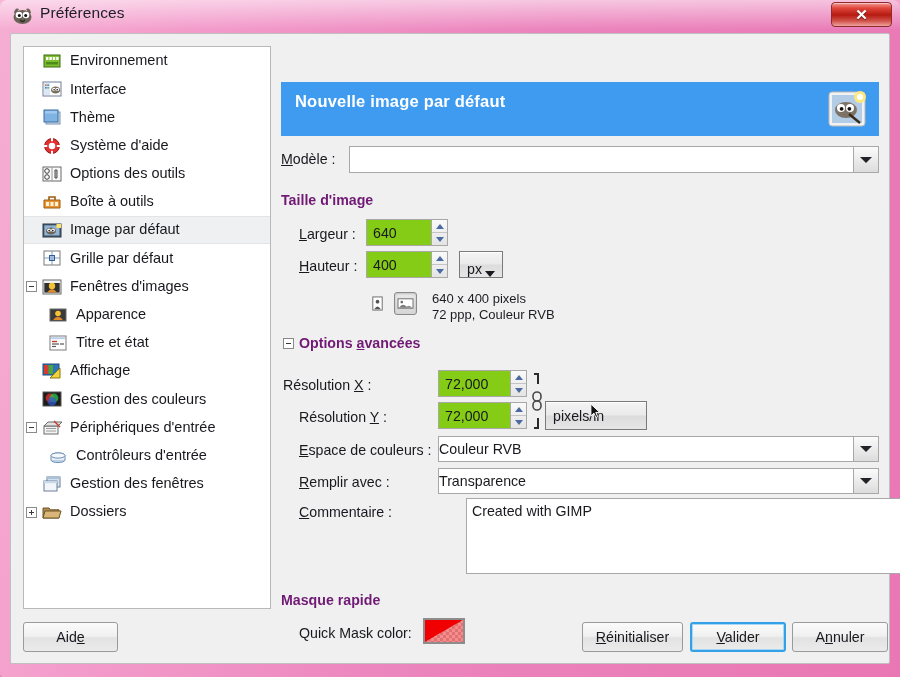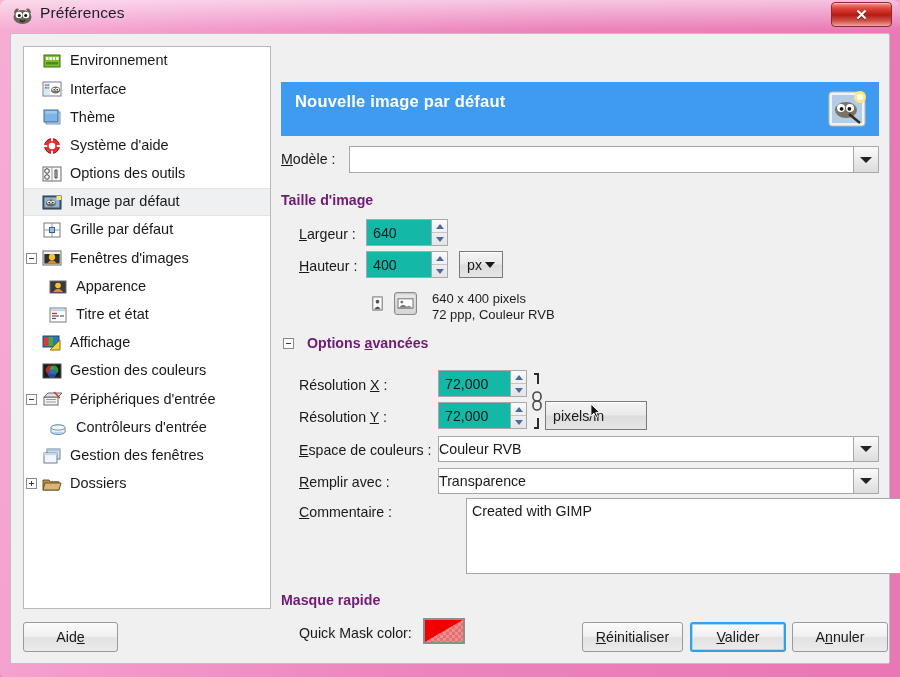--- a/index.html
+++ b/index.html
@@ -184,21 +184,21 @@
     border-right: 6px solid transparent;
     border-top: 6px solid #222228;
   }
 
   
   .spin {
     position: absolute;
     display: flex;
   }
   .spin .sf {
-    background: #14b8a6;
+    background: #84cc16;
     border: 1px solid #a8a8a8;
     border-right: none;
     font-size: 14.2px;
     color: #18181e;
     padding-left: 6px;
     display: flex; align-items: center;
     font-family: "Liberation Sans", sans-serif;
     outline: none;
   }
   .spin .btns {
@@ -409,20 +409,31 @@
           <span class="expander-space"></span>
           <span class="tree-icon"><svg viewBox="0 0 20 18" width="20" height="18">
               <rect x="1" y="2" width="18" height="14" fill="#fafafa" stroke="#6a6a6a"></rect>
               <line x1="10" y1="2" x2="10" y2="16" stroke="#9a9a9a"></line>
               <circle cx="5" cy="6" r="2.3" fill="none" stroke="#3b3b3b"></circle>
               <circle cx="5" cy="12" r="2.3" fill="none" stroke="#3b3b3b"></circle>
               <path d="M13 5 L15 5 L15 13 L13 13 Z" fill="#c8c8c8" stroke="#4a4a4a"></path>
             </svg></span>
           <span class="tree-label">Options des outils</span>
         </div>
+        <div class="tree-row">
+          <span class="expander-space"></span>
+          <span class="tree-icon"><svg viewBox="0 0 20 18" width="20" height="18">
+              <path d="M2 7 L18 7 L18 15 L2 15 Z" fill="#e8952f" stroke="#9c5c12"></path>
+              <path d="M7 7 L7 4 L13 4 L13 7" fill="none" stroke="#9c5c12" stroke-width="1.6"></path>
+              <rect x="4" y="9" width="3" height="4" fill="#fff2dd"></rect>
+              <rect x="8.5" y="9" width="3" height="4" fill="#fff2dd"></rect>
+              <rect x="13" y="9" width="3" height="4" fill="#fff2dd"></rect>
+            </svg></span>
+          <span class="tree-label">Boîte à outils</span>
+        </div>
         <div class="tree-row selected">
           <span class="expander-space"></span>
           <span class="tree-icon"><svg viewBox="0 0 20 18" width="20" height="18">
               <rect x="1" y="3" width="18" height="13" fill="#4a5c6e" stroke="#2b3744"></rect>
               <rect x="2.4" y="4.4" width="15" height="10" fill="#8fb4d6"></rect>
               <ellipse cx="9" cy="10" rx="5" ry="3.6" fill="#6d6658"></ellipse>
               <circle cx="7" cy="9.2" r="1.8" fill="#fff"></circle>
               <circle cx="11" cy="9.2" r="1.8" fill="#fff"></circle>
               <circle cx="7.2" cy="9.6" r=".85" fill="#111"></circle>
               <circle cx="10.8" cy="9.6" r=".85" fill="#111"></circle>
@@ -587,21 +598,21 @@
         <div class="btns" style="height:27px;">
           <div>
               <span class="tri-up-s"></span>
             </div>
           <div>
               <span class="tri-down-s"></span>
             </div>
         </div>
       </div>
 
-      <div class="unitbtn" style="position:absolute;left:178px;top:205px;height:27px;">
+      <div class="unitbtn" style="position:absolute;left:178px;top:205px;height:27px;align-items:flex-end;">
         <span>px</span>
         <span class="tri"></span>
       </div>
 
       <div class="orient" style="position:absolute;left:85px;top:246px;">
         <svg viewBox="0 0 16 16" width="15" height="15">
           <rect x="3" y="1" width="10" height="14" fill="#ffffff" stroke="#6a6a6a"></rect>
           <circle cx="8" cy="6" r="2" fill="#555"></circle>
           <path d="M4.5 14 Q8 8.5 11.5 14 Z" fill="#555"></path>
         </svg>
@@ -613,26 +624,26 @@
           <path d="M2 12.5 Q6.5 6 11 12.5 Z" fill="#7a7a7a"></path>
           <path d="M9 12.5 Q12.5 8.5 16 12.5 Z" fill="#8a8a8a"></path>
         </svg>
       </div>
 
       <div class="sizeinfo" style="left:151px;top:245px;">
         <div>640 x 400 pixels</div>
         <div>72 ppp, Couleur RVB</div>
       </div>
 
-      <div style="position:absolute;left:2px;top:289px;display:flex;align-items:center;gap:8px;">
+      <div style="position:absolute;left:2px;top:289px;display:flex;align-items:center;gap:0;">
         <span class="expander"></span>
         <span class="section-title">Options <u class="acc">a</u>vancées</span>
       </div>
 
-      <div class="row-label" style="position:absolute;left:18px;top:331px;">
+      <div class="row-label" style="position:absolute;left:2px;top:331px;">
         Résolution <u class="acc">X</u> :
       </div>
       <div class="spin" style="left:157px;top:324px;">
         <div class="sf" style="width:72px;height:27px;">72,000</div>
         <div class="btns" style="height:27px;">
           <div>
               <span class="tri-up-s"></span>
             </div>
           <div>
               <span class="tri-down-s"></span>

